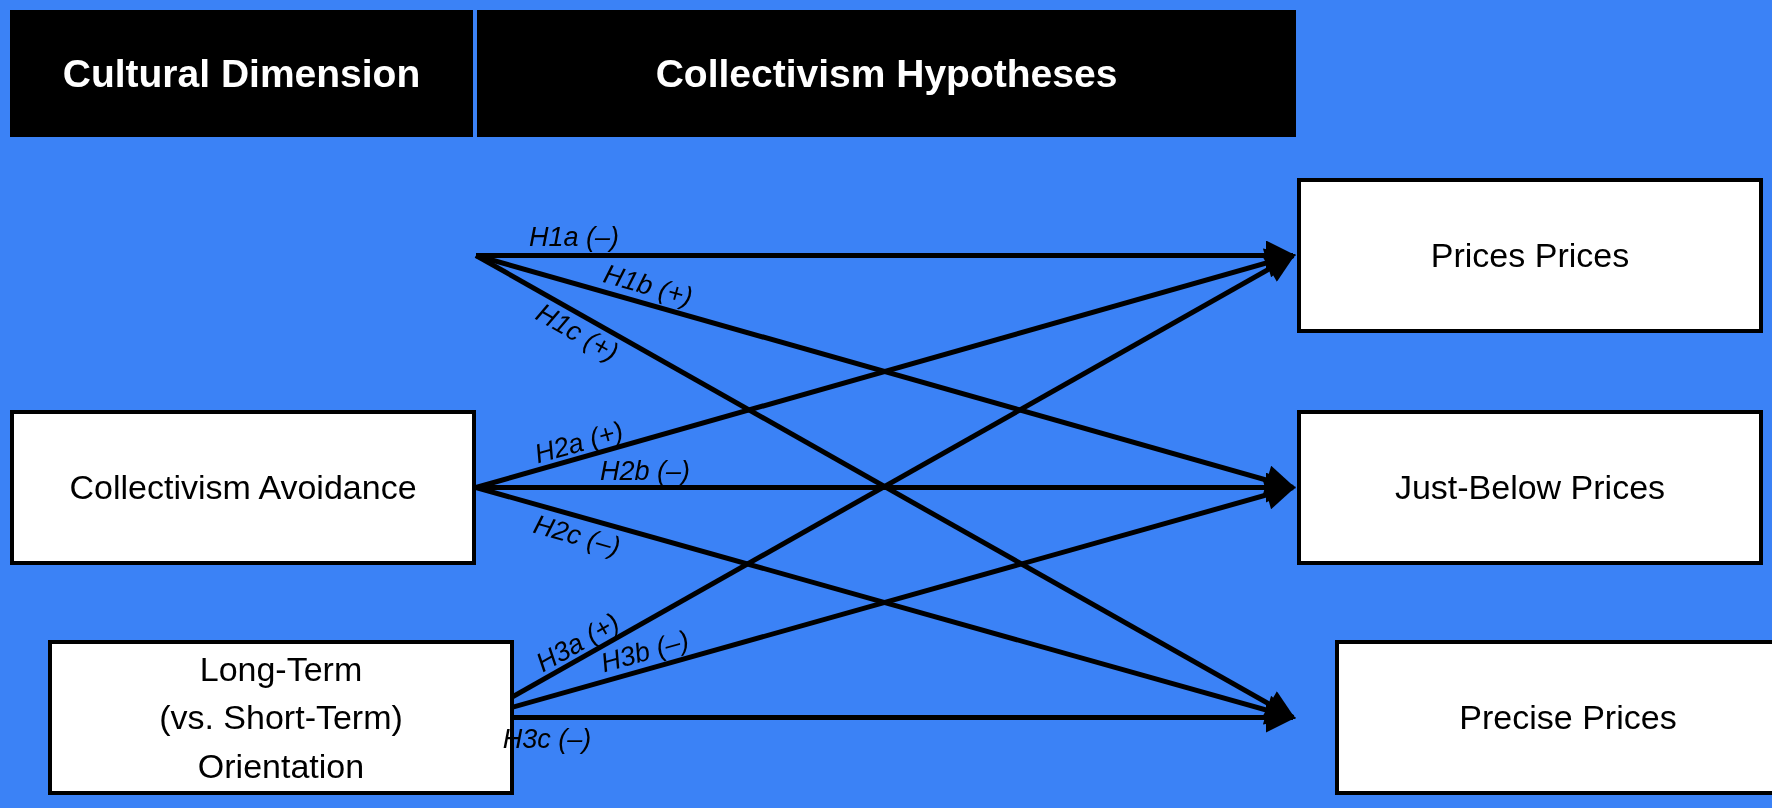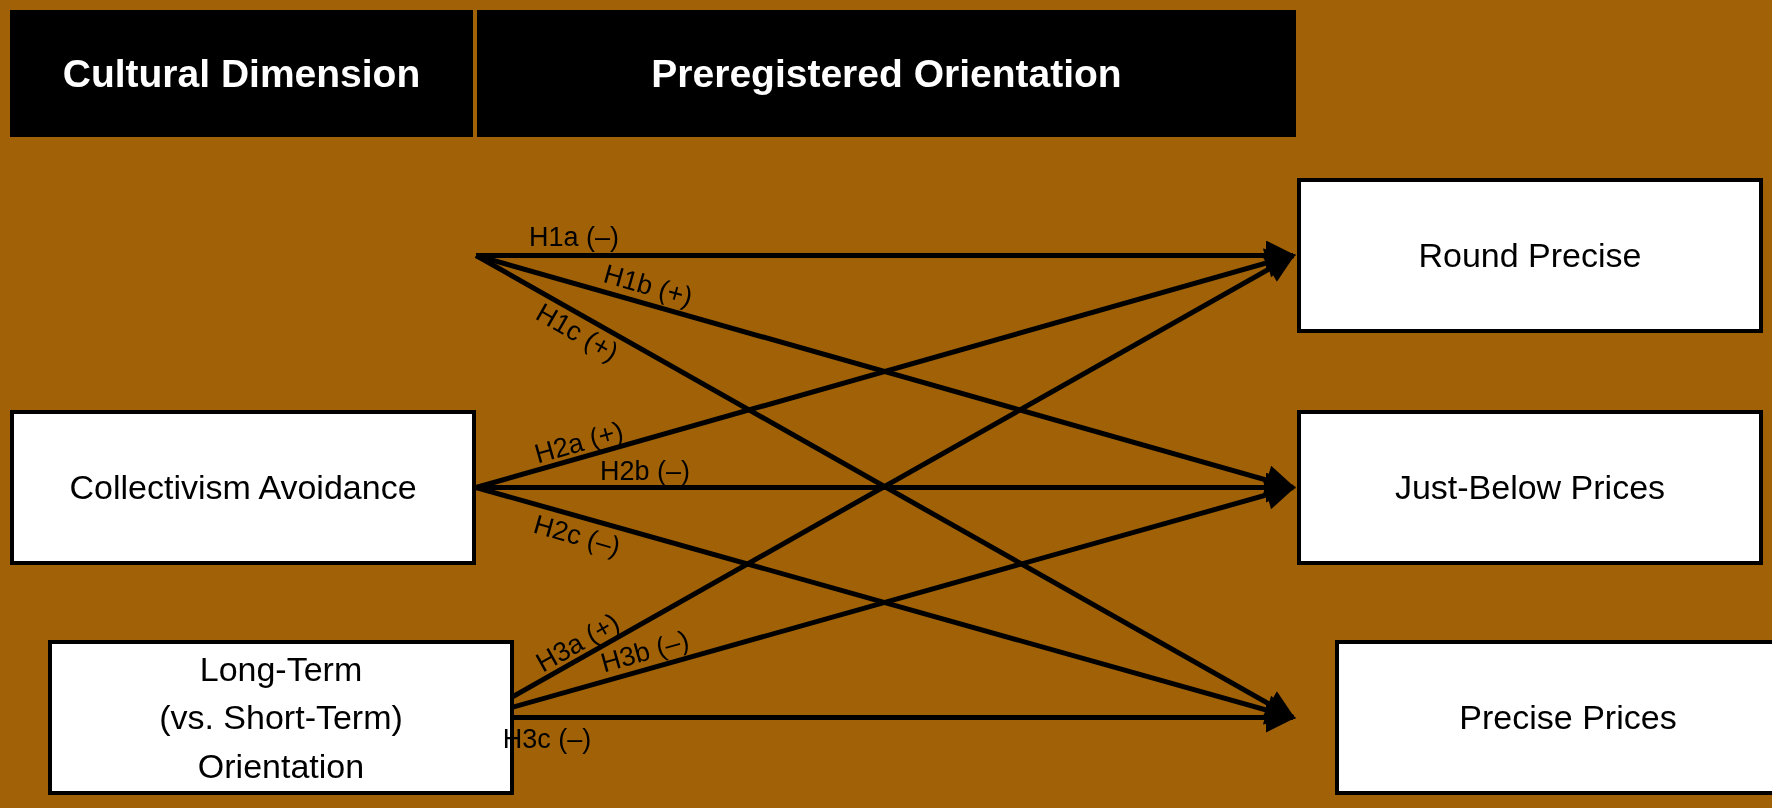--- a/index.html
+++ b/index.html
@@ -3,21 +3,21 @@
 <meta charset="utf-8">
 <style>
   * { margin: 0; padding: 0; box-sizing: border-box; }
   html, body { background: #ffffff; }
   body { font-family: "Liberation Sans", sans-serif; color: #000000; }
 
   .canvas {
     position: relative;
     width: 1772px;
     height: 808px;
-    background: #a16207;
+    background: #3b82f6;
     overflow: hidden;
   }
 
   .hdr {
     position: absolute;
     background: #000000;
     color: #ffffff;
     font-weight: bold;
     font-size: 39px;
     line-height: 1.28;
@@ -49,21 +49,21 @@
   .row-1 { top: 410px; height: 155px; }
   .row-2 { top: 640px; height: 155px; margin-left: 38px; }
 
   #connectors {
     position: absolute;
     left: 0; top: 0;
     width: 1772px; height: 808px;
   }
   #connectors line { stroke: #000000; stroke-width: 5; }
 
-  #labels-layer { position: absolute; left: 0; top: 0; width: 1496px; height: 808px; }
+  #labels-layer { position: absolute; left: 0; top: 0; width: 1496px; height: 808px; font-style: italic; }
   .hyp-label {
     position: absolute;
     font-size: 27px;
     color: #000000;
     white-space: nowrap;
   }
 </style>
 </head>
 <body>
 
@@ -80,28 +80,28 @@
       <line x1="476" y1="255.5" x2="1293" y2="717.5" marker-end="url(#arrow)"></line>
       <line x1="476" y1="487.5" x2="1293" y2="255.5" marker-end="url(#arrow)"></line>
       <line x1="476" y1="487.5" x2="1293" y2="487.5" marker-end="url(#arrow)"></line>
       <line x1="476" y1="487.5" x2="1293" y2="717.5" marker-end="url(#arrow)"></line>
       <line x1="476" y1="717.5" x2="1293" y2="255.5" marker-end="url(#arrow)"></line>
       <line x1="476" y1="717.5" x2="1293" y2="487.5" marker-end="url(#arrow)"></line>
       <line x1="476" y1="717.5" x2="1293" y2="717.5" marker-end="url(#arrow)"></line>
     </svg>
 
   <div class="hdr hdr-left">Cultural Dimension</div>
-  <div class="hdr hdr-mid">Preregistered Orientation</div>
+  <div class="hdr hdr-mid">Collectivism Hypotheses</div>
 
   <div class="node col-left row-1">Collectivism Avoidance</div>
   <div class="node col-left row-2">Long-Term
 (vs. Short-Term)
 Orientation</div>
 
-  <div class="node col-right row-0">Round Precise</div>
+  <div class="node col-right row-0">Prices Prices</div>
   <div class="node col-right row-1">Just-Below Prices</div>
   <div class="node col-right row-2">Precise Prices</div>
 
   <div id="labels-layer">
       <div class="hyp-label" style="left: 574px; top: 237px; transform: translate(-50%, -50%) rotate(0deg);">H1a (–)</div>
       <div class="hyp-label" style="left: 648px; top: 286px; transform: translate(-50%, -50%) rotate(15.8deg);">H1b (+)</div>
       <div class="hyp-label" style="left: 577px; top: 333px; transform: translate(-50%, -50%) rotate(29.6deg);">H1c (+)</div>
       <div class="hyp-label" style="left: 579px; top: 443px; transform: translate(-50%, -50%) rotate(-15.8deg);">H2a (+)</div>
       <div class="hyp-label" style="left: 645px; top: 471px; transform: translate(-50%, -50%) rotate(0deg);">H2b (–)</div>
       <div class="hyp-label" style="left: 577px; top: 536px; transform: translate(-50%, -50%) rotate(15.8deg);">H2c (–)</div>

